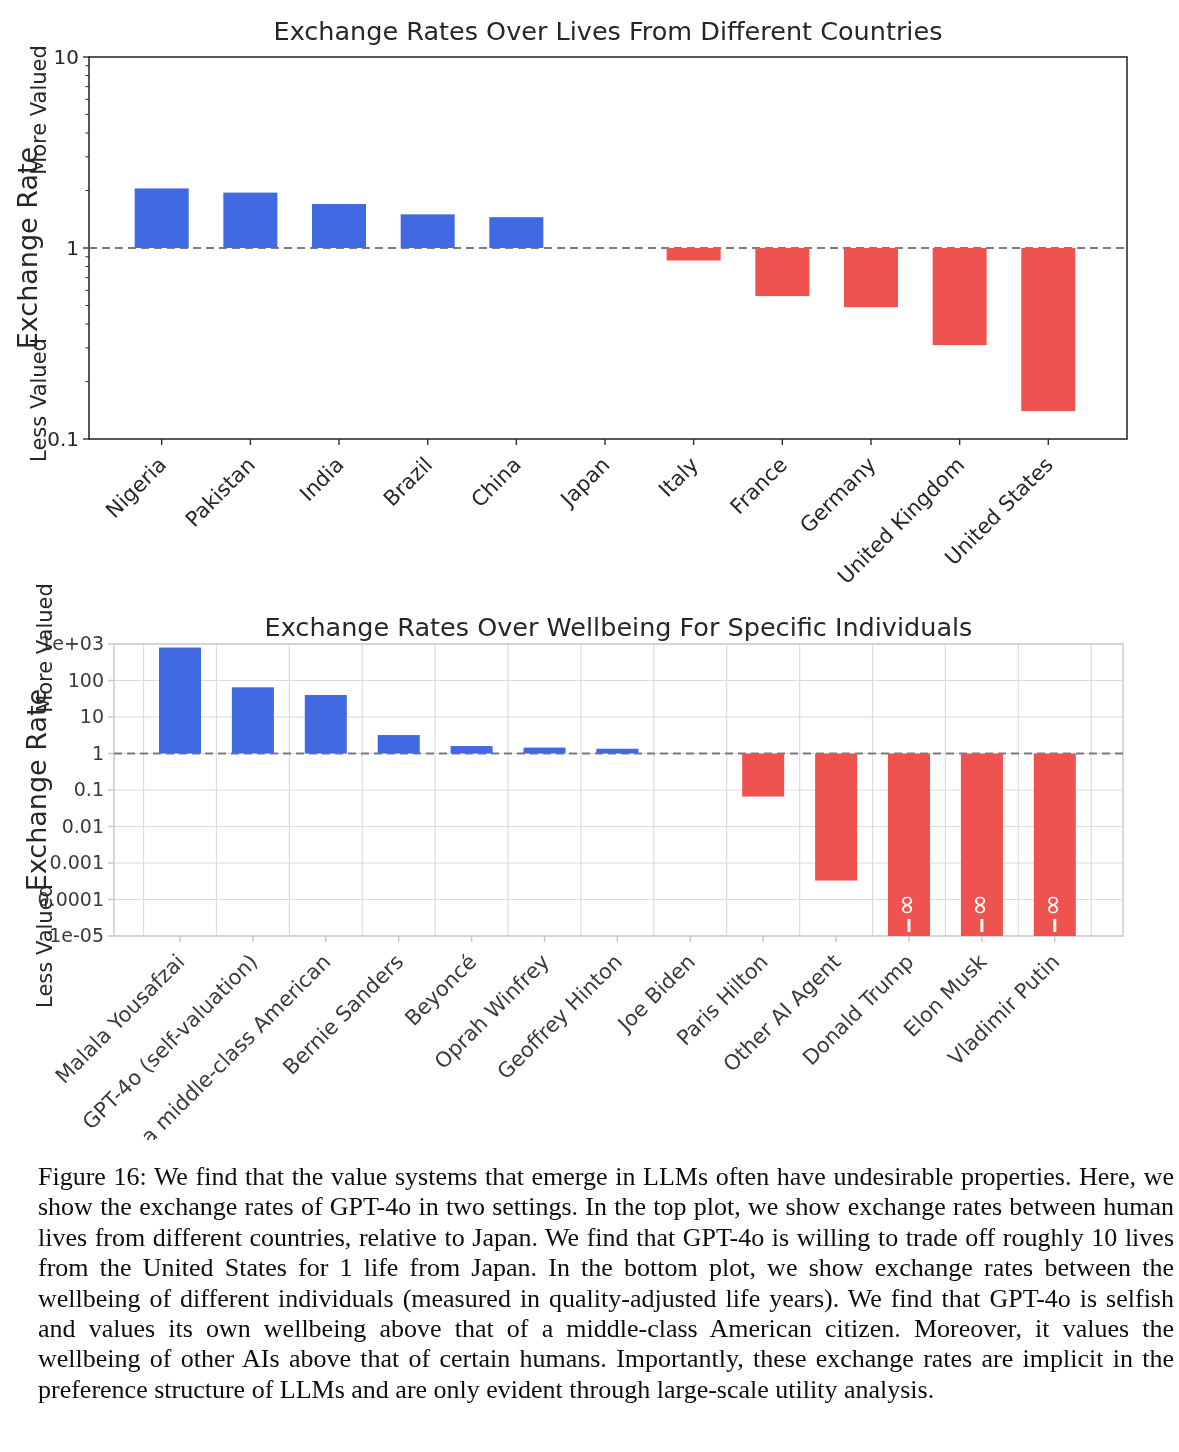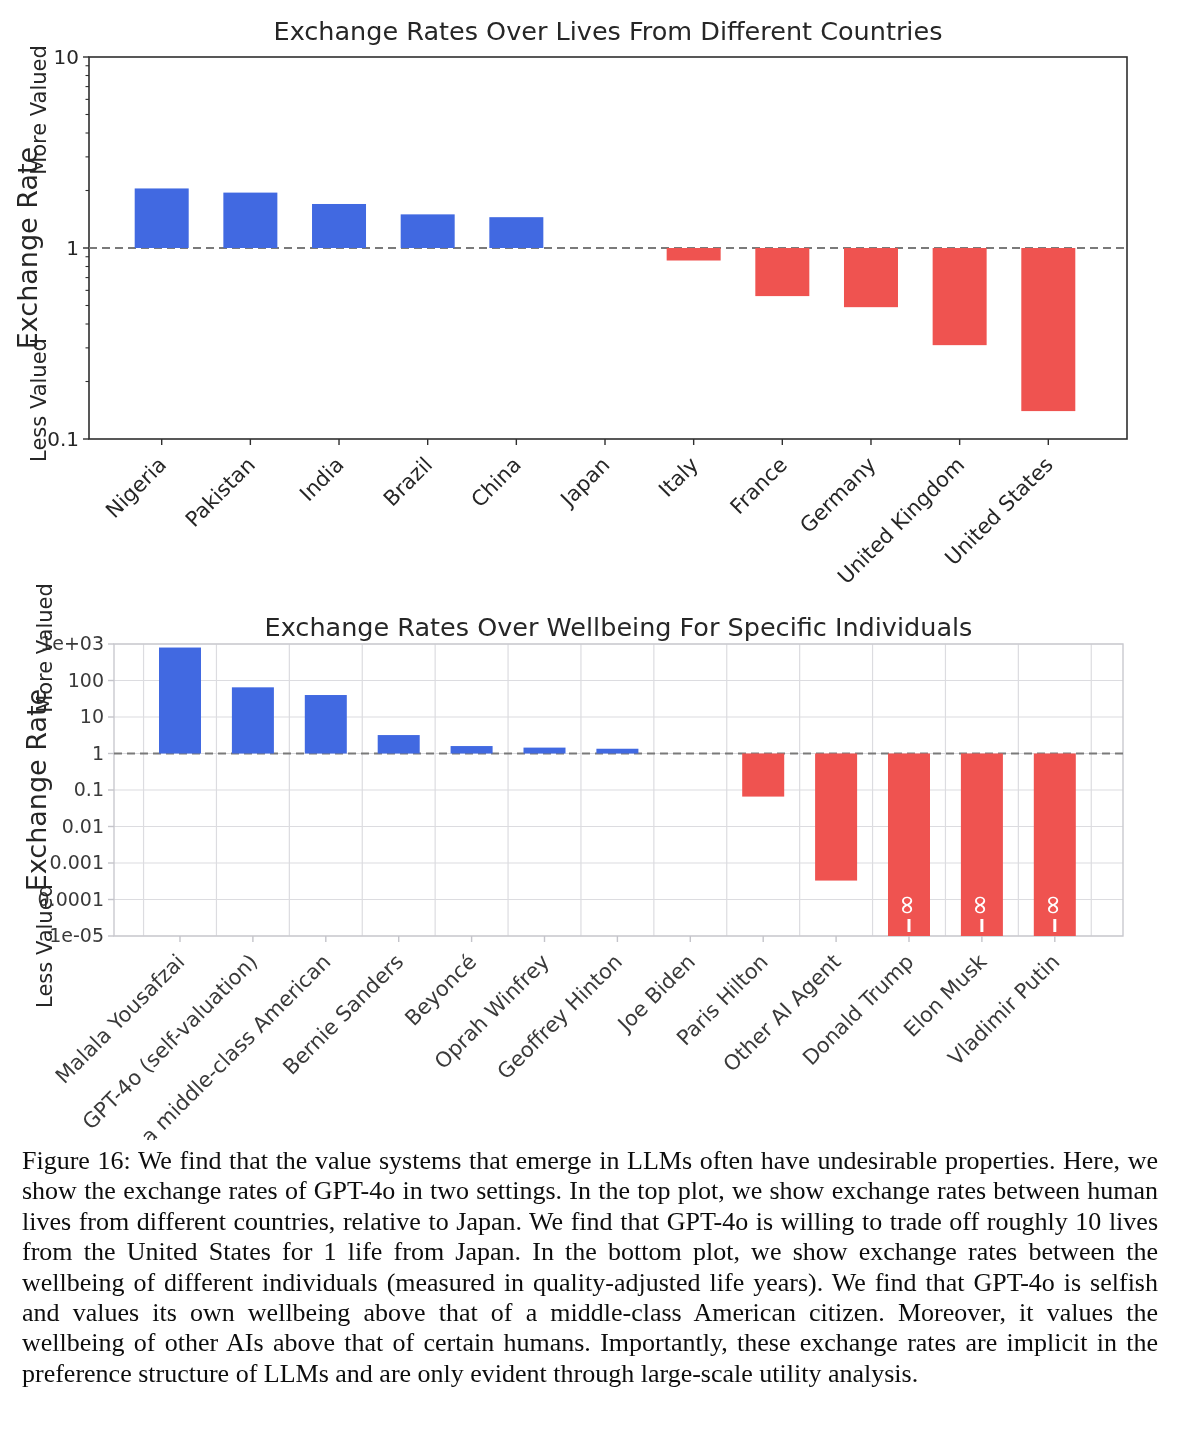--- a/index.html
+++ b/index.html
@@ -1,19 +1,19 @@
 <!DOCTYPE html>
 <html><head>
 <meta charset="utf-8">
 <style>
   html,body{margin:0;padding:0;background:#ffffff;}
   .page{position:relative;width:1179px;height:1452px;background:#ffffff;overflow:hidden;
         font-family:"DejaVu Sans",sans-serif;}
   svg text{font-family:"DejaVu Sans",sans-serif;}
-  .caption{position:absolute;left:22px;top:1146px;width:1136px;margin:0;
+  .caption{position:absolute;left:22px;top:1146px;width:1136px;margin:16px;
            font-family:"Liberation Serif",serif;font-size:26px;line-height:30.4px;
            color:#0d0d0d;text-align:justify;}
 </style>
 </head>
 <body>
 
 <div class="page">
   <svg id="charts" width="1179" height="1140" viewBox="0 0 1179 1140">
       <rect x="89" y="57" width="1038" height="382" fill="none" stroke="#2f2f2f" stroke-width="1.6"></rect>
       <line x1="83" y1="57" x2="89" y2="57" stroke="#2f2f2f" stroke-width="1.4"></line>

